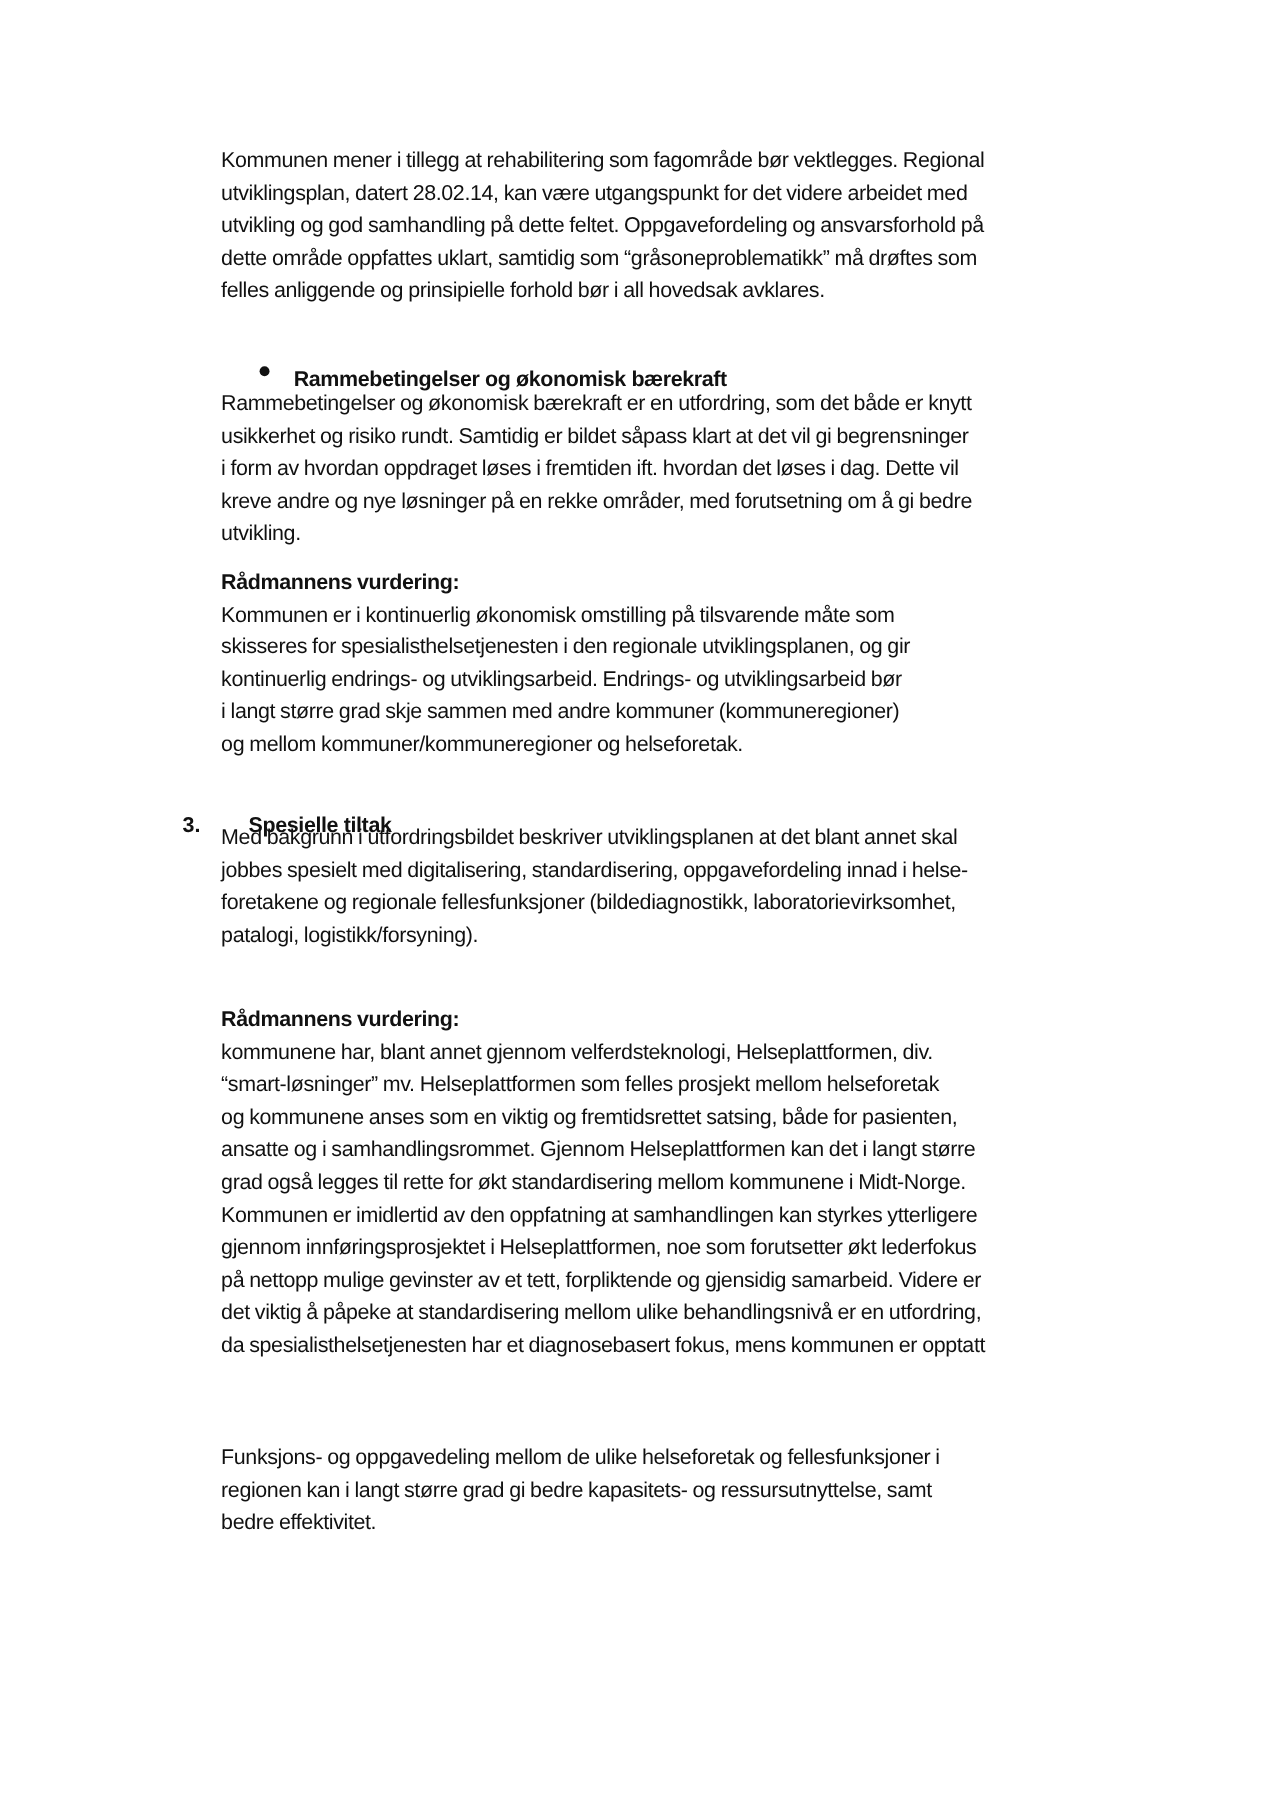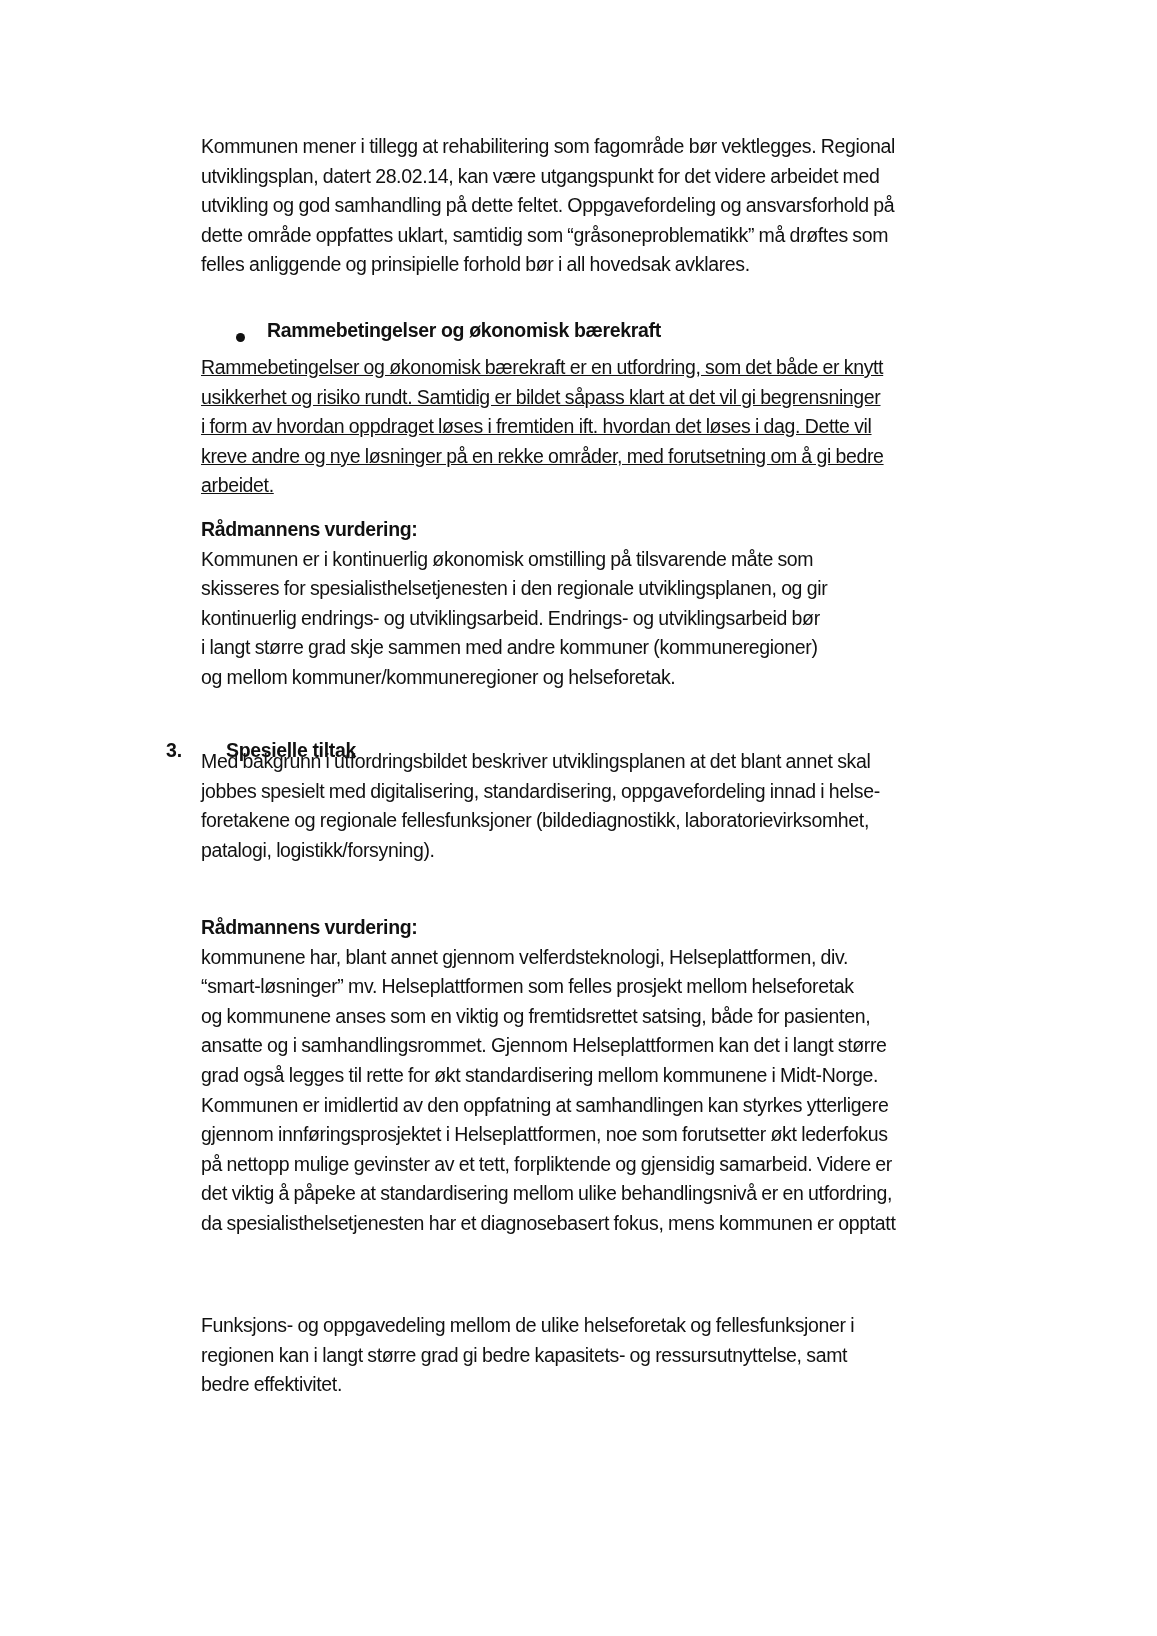--- a/index.html
+++ b/index.html
@@ -43,21 +43,21 @@
       left: 236px;
       top: 333px;
       width: 9px;
       height: 9px;
       border-radius: 50%;
       background: #111111;
     }
     .bullet-text {
       position: absolute;
       left: 267px;
-      top: 316px;
+      top: 331px;
       text-align: center;
     }
     .num-marker {
       position: absolute;
       left: 166px;
       top: 736px;
       font-size: 19.5px;
       line-height: 29.6px;
       font-weight: bold;
     }
@@ -84,26 +84,26 @@
     <span class="line">utvikling og god samhandling på dette feltet. Oppgavefordeling og ansvarsforhold på</span>
     <span class="line">dette område oppfattes uklart, samtidig som “gråsoneproblematikk” må drøftes som</span>
     <span class="line">felles anliggende og prinsipielle forhold bør i all hovedsak avklares.</span>
   </div>
 
   <div>
     <span class="bullet-dot"></span>
     <span class="bullet-text bold" style="font-size:19.5px;line-height:29.6px;letter-spacing:-0.35px;white-space:nowrap;">Rammebetingelser og økonomisk bærekraft</span>
   </div>
 
-  <div class="block" style="top:353px;text-decoration:underline;">
+  <div class="block" style="top:353px;">
     <span class="line">Rammebetingelser og økonomisk bærekraft er en utfordring, som det både er knytt</span>
     <span class="line">usikkerhet og risiko rundt. Samtidig er bildet såpass klart at det vil gi begrensninger</span>
     <span class="line">i form av hvordan oppdraget løses i fremtiden ift. hvordan det løses i dag. Dette vil</span>
     <span class="line">kreve andre og nye løsninger på en rekke områder, med forutsetning om å gi bedre</span>
-    <span class="line">arbeidet.</span>
+    <span class="line">utvikling.</span>
   </div>
 
   <div class="block" style="top:515px;">
     <span class="line bold">Rådmannens vurdering:</span>
     <span class="line">Kommunen er i kontinuerlig økonomisk omstilling på tilsvarende måte som</span>
     <span class="line">skisseres for spesialisthelsetjenesten i den regionale utviklingsplanen, og gir</span>
     <span class="line">kontinuerlig endrings- og utviklingsarbeid. Endrings- og utviklingsarbeid bør</span>
     <span class="line">i langt større grad skje sammen med andre kommuner (kommuneregioner)</span>
     <span class="line">og mellom kommuner/kommuneregioner og helseforetak.</span>
   </div>

